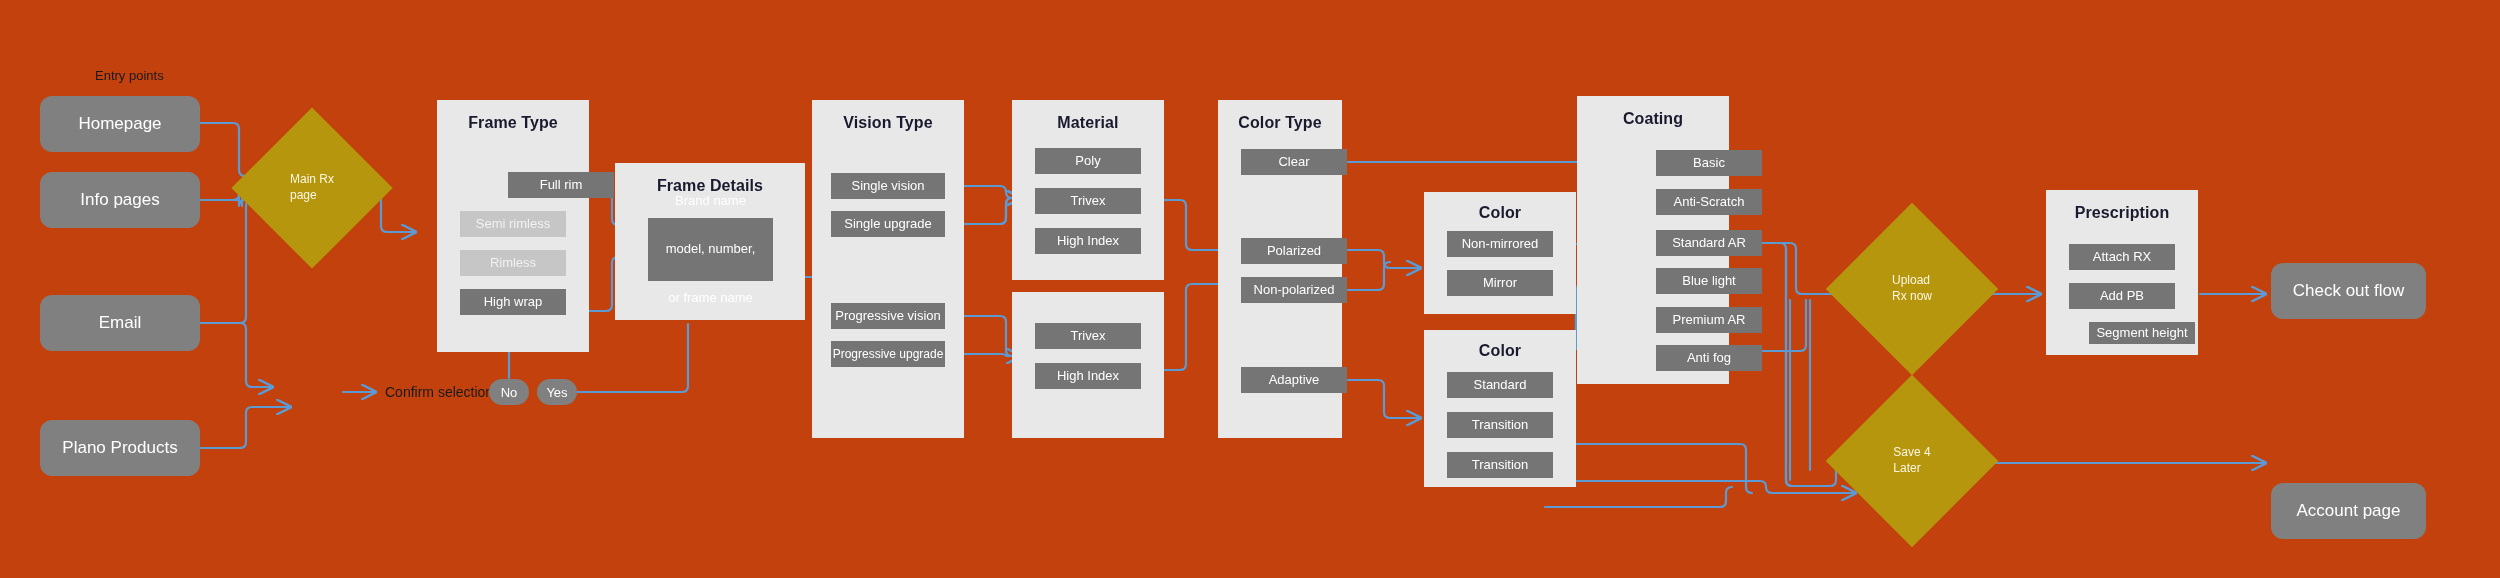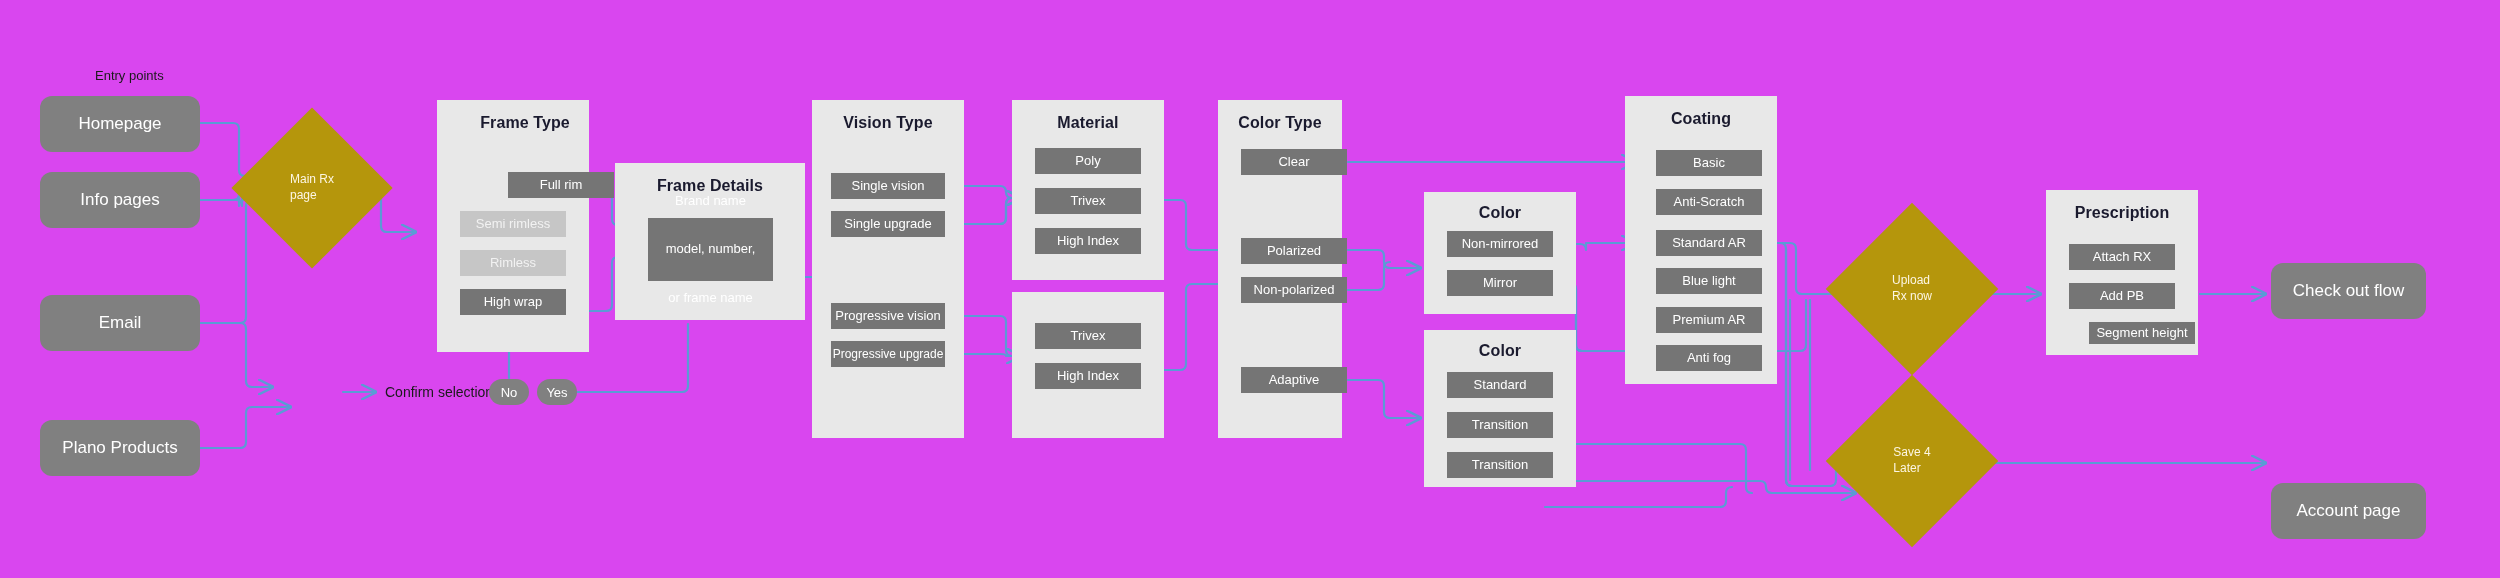--- a/index.html
+++ b/index.html
@@ -10,21 +10,21 @@
   body {
     font-family: "Liberation Sans", sans-serif;
     width: 2500px;
     height: 578px;
     overflow: hidden;
   }
   #canvas {
     position: relative;
     width: 2500px;
     height: 578px;
-    background: #d946ef;
+    background: #c2410c;
   }
   svg#wires {
     position: absolute;
     left: 0; top: 0;
     width: 2500px;
     height: 578px;
     pointer-events: none;
   }
   .panel {
     position: absolute;
@@ -247,21 +247,21 @@
 
   <div class="pill" style="left:489px; top:379px; width:40px; height:26px;">
     <span>No</span>
   </div>
 
   <div class="pill" style="left:537px; top:379px; width:40px; height:26px;">
     <span>Yes</span>
   </div>
 
   <div class="panel" style="left:437px; top:100px; width:152px; height:252px;">
-    <div class="panel-title" style="top:14px;padding-left:12px;">Frame Type</div>
+    <div class="panel-title" style="top:14px;">Frame Type</div>
   </div>
   <div class="chip" style="left:460px; top:172px; width:106px; height:26px;margin-left:48px;">
     <span>Full rim</span>
   </div>
   <div class="chip dim" style="left:460px; top:211px; width:106px; height:26px;">
     <span>Semi rimless</span>
   </div>
   <div class="chip dim" style="left:460px; top:250px; width:106px; height:26px;">
     <span>Rimless</span>
   </div>
@@ -347,21 +347,21 @@
   <div class="chip" style="left:1447px; top:372px; width:106px; height:26px;">
     <span>Standard</span>
   </div>
   <div class="chip" style="left:1447px; top:412px; width:106px; height:26px;">
     <span>Transition</span>
   </div>
   <div class="chip" style="left:1447px; top:452px; width:106px; height:26px;">
     <span>Transition</span>
   </div>
 
-  <div class="panel" style="left:1625px; top:96px; width:152px; height:288px;">
+  <div class="panel" style="left:1577px; top:96px; width:152px; height:288px;">
     <div class="panel-title" style="top:14px;">Coating</div>
   </div>
   <div class="chip" style="left:1656px; top:150px; width:106px; height:26px;">
     <span>Basic</span>
   </div>
   <div class="chip" style="left:1656px; top:189px; width:106px; height:26px;">
     <span>Anti-Scratch</span>
   </div>
   <div class="chip" style="left:1656px; top:230px; width:106px; height:26px;">
     <span>Standard AR</span>

